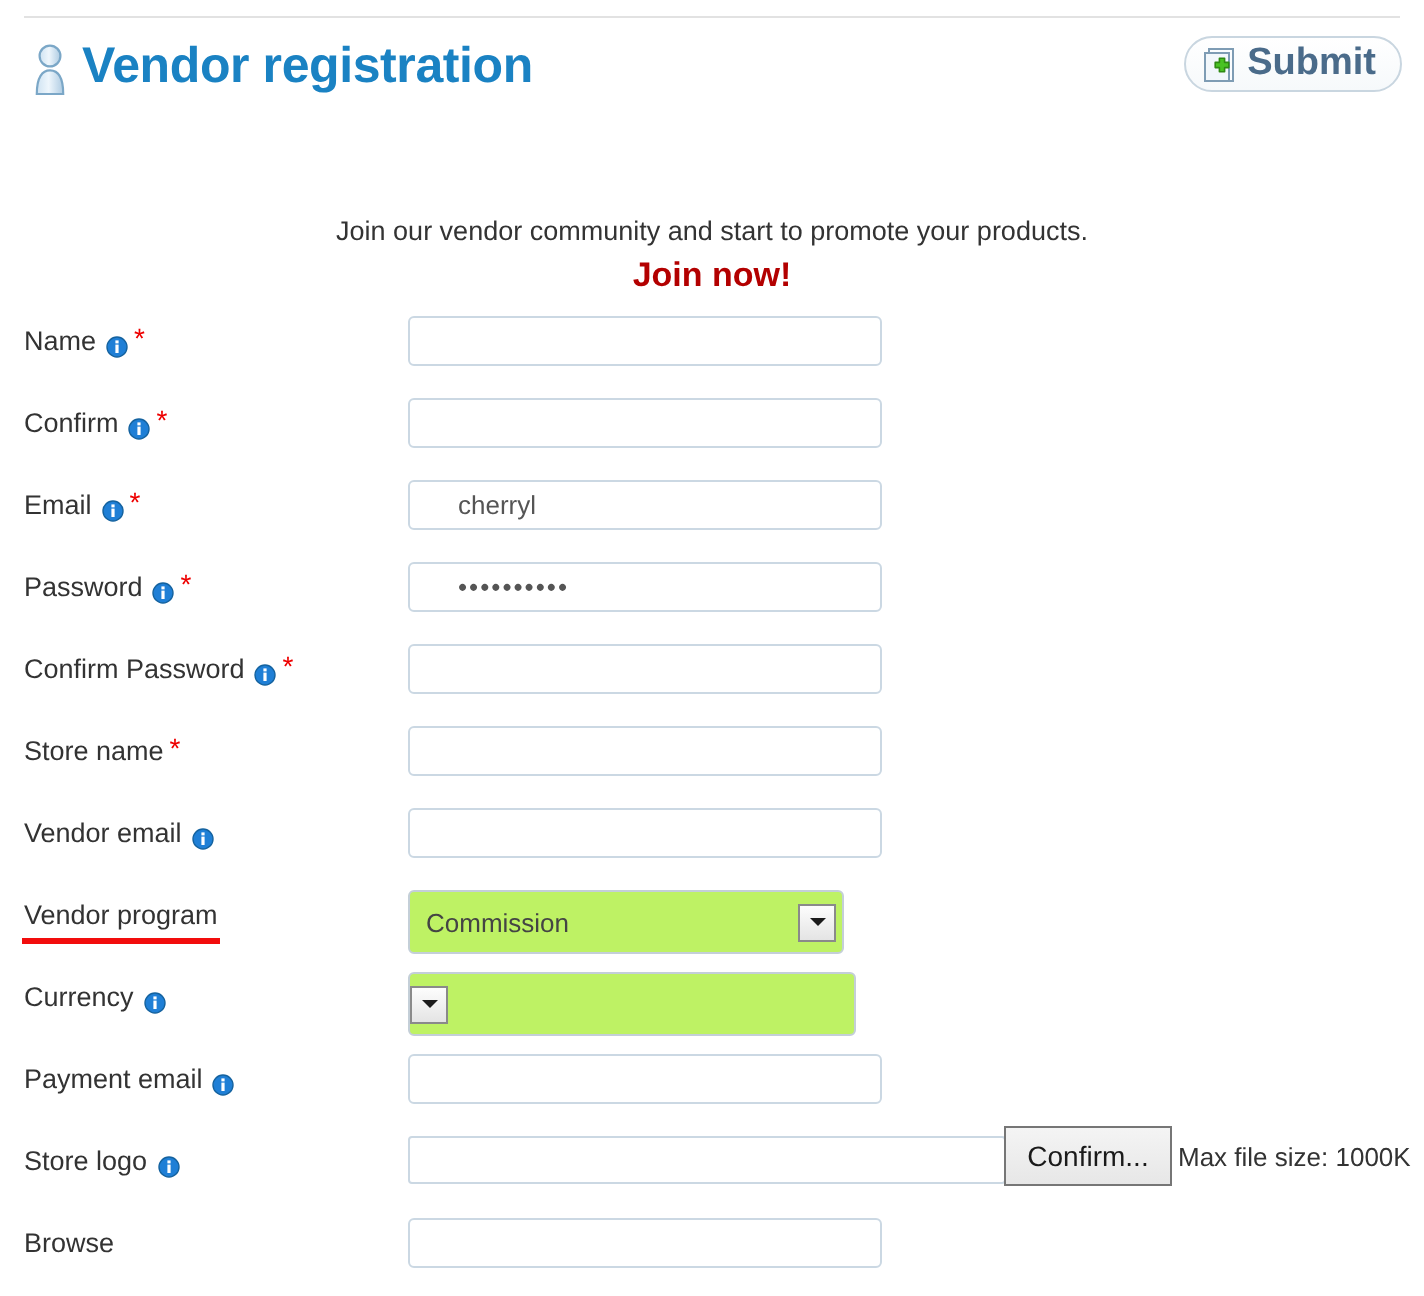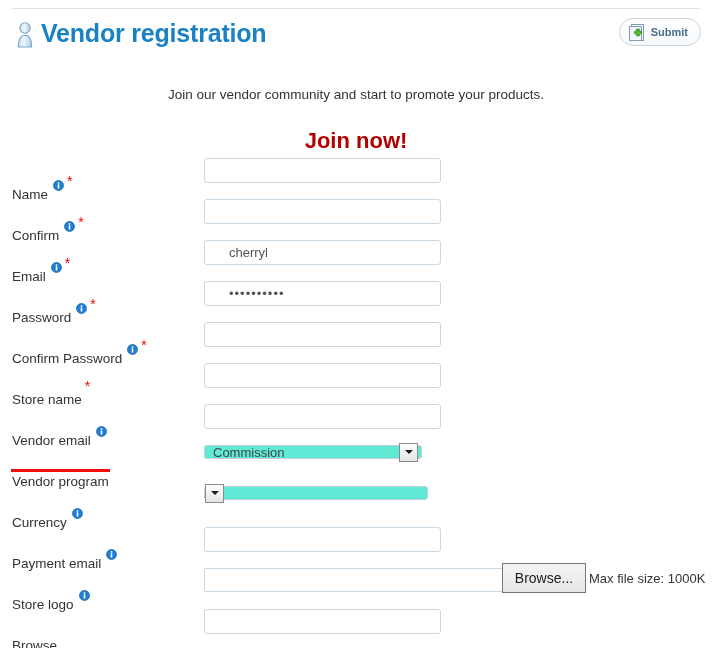--- a/index.html
+++ b/index.html
@@ -66,44 +66,44 @@
     padding: 0 12px 0 8px;
     display: flex;
     align-items: center;
     gap: 6px;
     border: 1px solid #c9d6e0;
     border-radius: 14px;
     background: linear-gradient(to bottom, #ffffff 0%, #f6f9fb 100%);
     cursor: pointer;
   }
   .submit-label {
-    font-size: 11px;
+    font-size: 19px;
     font-weight: bold;
     color: #4a6b8a;
     white-space: nowrap;
   }
   .submit-icon { width: 17px; height: 19px; display:block; }
 
   
   .intro-text {
     position: absolute;
     left: 0;
-    top: 87px;
+    top: 108px;
     width: 712px;
     text-align: center;
     font-size: 13.5px;
     color: #333333;
   }
   .join-now {
     position: absolute;
     left: 0;
     top: 128px;
     width: 712px;
     text-align: center;
-    font-size: 22px;
+    font-size: 17px;
     font-weight: bold;
     color: #b30000;
   }
 
   
   .form-area {
     position: absolute;
     left: 0;
     top: 158px;
     width: 712px;
@@ -115,21 +115,21 @@
   .row-label {
     position: absolute;
     left: 12px;
     top: 5px;
     font-size: 13.5px;
     color: #333333;
     white-space: nowrap;
     display: flex;
     align-items: center;
   }
-  .label-text { line-height: 16px; margin-top: 24px; }
+  .label-text { line-height: 16px; }
   .info-icon {
     width: 11px;
     height: 11px;
     margin-left: 5px;
     display: inline-block;
     vertical-align: middle;
     position: relative;
     top: 1px;
   }
   .req-star {
@@ -166,25 +166,25 @@
     padding: 0 24px;
     outline: none;
   }
   .text-input.filled { color: #555555; }
 
   
   .select-wrap {
     position: absolute;
     left: 204px;
     top: 0px;
-    height: 14px;
+    height: 32px;
     box-sizing: border-box;
     border: 1px solid #c4cfd8;
     border-radius: 3px;
-    background: #5eead4;
+    background: #bef264;
     display: flex;
     align-items: center;
     cursor: pointer;
   }
   .select-wrap.w-program { width: 218px; }
   .select-wrap.w-currency { width: 224px; }
   .select-value {
     flex: 1;
     padding-left: 8px;
     font-size: 13px;
@@ -406,21 +406,21 @@
     <div class="form-row">
       <div class="row-label">
         <span class="label-text">Store logo</span>
         <span class="info-icon"><svg viewBox="0 0 11 11" width="11" height="11">
             <circle cx="5.5" cy="5.5" r="5" fill="#1f7fd6" stroke="#14629f" stroke-width="0.7"></circle>
             <rect x="4.7" y="4.3" width="1.6" height="4.2" fill="#ffffff"></rect>
             <rect x="4.7" y="2.2" width="1.6" height="1.5" fill="#ffffff"></rect>
           </svg></span>
       </div>
       <div class="file-input"></div>
-      <button class="browse-button">Browse...</button>
+      <button class="browse-button">Confirm...</button>
       <div class="max-size-note">Max file size: 1000K</div>
     </div>
     <div class="form-row">
       <div class="row-label">
         <span class="label-text">Browse</span>
       </div>
       <input type="text" class="text-input" style="">
     </div>
   </div>
 

